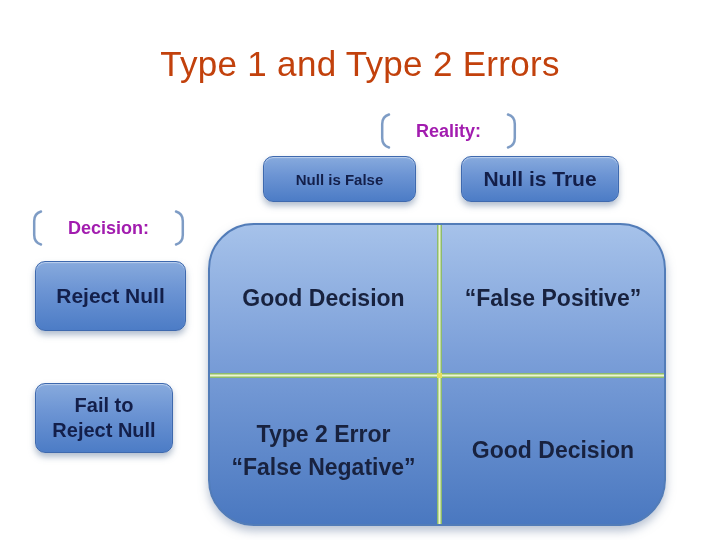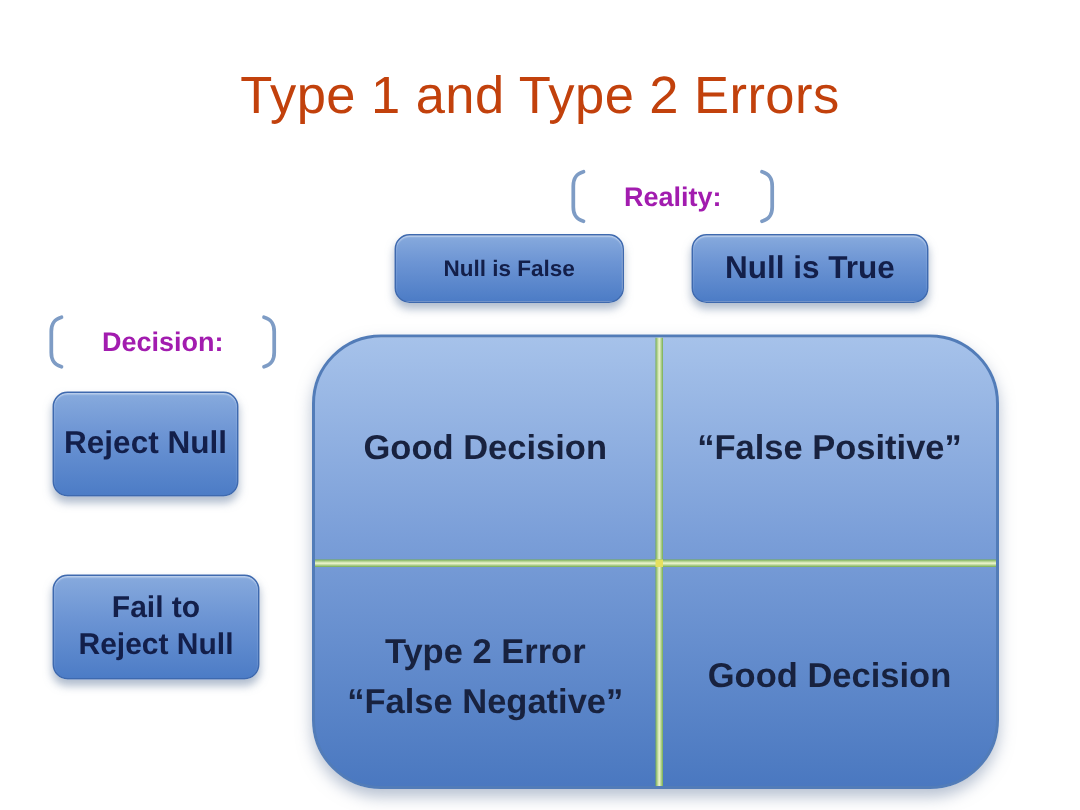--- a/index.html
+++ b/index.html
@@ -23,21 +23,21 @@
   .node {
     position:absolute; border-radius:10px;
     display:flex; align-items:center; justify-content:center; text-align:center;
     color:#131f4a; font-weight:700;
     background:linear-gradient(to bottom, #87aadd 0%, #6d95d4 40%, #4c7cc6 100%);
     border:1px solid #3e69ae;
     box-shadow:0 4px 6px rgba(113,134,166,.55), inset 0 1px 1px rgba(255,255,255,.45);
   }
   .node-null-false { left:263px; top:156px; width:153px; height:46px; font-size:15px; }
   .node-null-true  { left:461px; top:156px; width:158px; height:46px; font-size:21px; }
-  .node-reject     { left:35px;  top:261px; width:124px; height:70px; font-size:21px; }
+  .node-reject     { left:35px;  top:261px; width:151px; height:70px; font-size:21px; }
   .node-fail       { left:35px;  top:383px; width:138px; height:70px; font-size:20px; line-height:1.25; padding:0 8px; }
   .matrix {
     position:absolute; left:208px; top:223px; width:458px; height:303px;
     border-radius:46px; overflow:hidden;
     border:2px solid #527cb8;
     background:linear-gradient(to bottom, #a6c2ea 0%, #7a9ed8 45%, #4a78c0 100%);
     box-shadow:0 5px 10px rgba(113,134,166,.5);
     display:grid;
     grid-template-columns:227px 5px 1fr;
     grid-template-rows:148px 5px 1fr;

